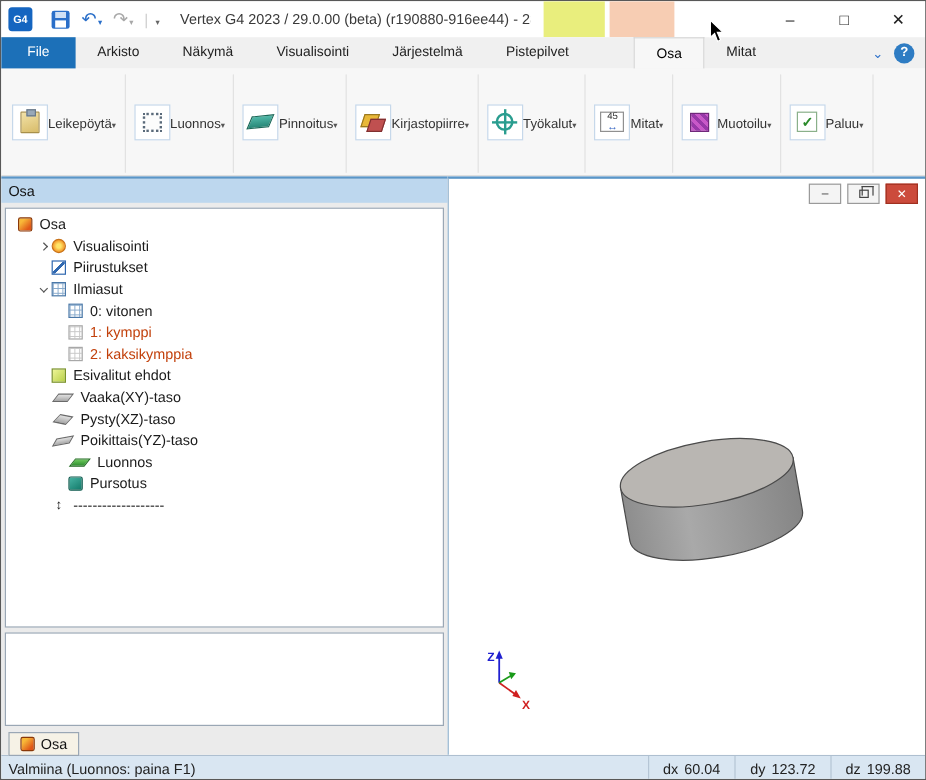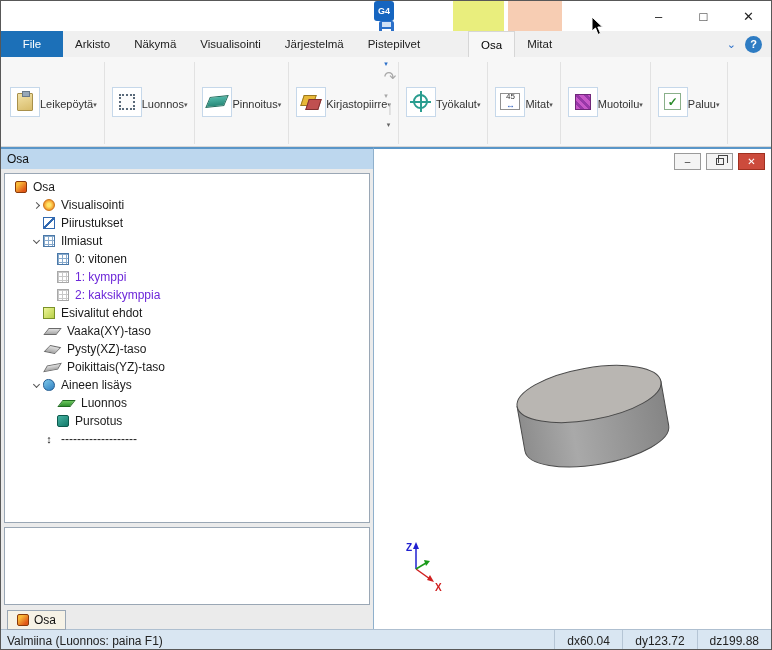--- a/index.html
+++ b/index.html
@@ -1,21 +1,21 @@
 <!DOCTYPE html>
 <html><head>
 <meta charset="utf-8">
 <style>
   * { margin:0; padding:0; box-sizing:border-box; }
   html,body { background:#9a9a9a; }
   body { font-family:"Liberation Sans", sans-serif; }
   .window { position:relative; width:772px; height:650px; background:#fff; border:1px solid #585858; overflow:hidden; }
 
   
-  .titlebar { position:relative; height:30px; background:#fff; display:flex; align-items:center;flex-direction:column; }
+  .titlebar { position:relative; height:30px; background:#fff; display:flex; align-items:center; }
   .appicon { width:20px; height:20px; background:#1565c0; color:#fff; font-size:9px; font-weight:bold;
              display:flex; align-items:center; justify-content:center; border-radius:3px; margin:0 10px 0 6px; flex:none; }
   .save-icon { width:15px; height:15px; background:#2a6fc9; border-radius:2px; position:relative; margin:0 6px; flex:none; }
   .save-icon::before { content:""; position:absolute; left:3px; top:1px; width:9px; height:5px; background:#cfe0f5; }
   .save-icon::after  { content:""; position:absolute; left:3px; bottom:1px; width:9px; height:6px; background:#fff; }
   .undo { color:#2a6fc9; font-size:15px; margin-left:4px; }
   .redo { color:#a8a8a8; font-size:15px; margin-left:8px; }
   .mini-drop { font-size:7px; margin:6px 1px 0 1px; }
   .mini-drop.blue { color:#2a6fc9; }
   .mini-drop.gray { color:#a8a8a8; }
@@ -23,21 +23,21 @@
   .qsep { color:#d0d0d0; font-size:13px; margin-left:8px; }
   .wtitle { font-size:12px; color:#3a3a3a; margin-left:16px; white-space:nowrap; overflow:hidden; max-width:292px; }
   .hl-yellow { position:absolute; left:452px; top:0; width:51px; height:30px; background:#e9ee7d; }
   .hl-peach  { position:absolute; left:507px; top:0; width:54px; height:30px; background:#f7cdb3; }
   .winbtns { position:absolute; right:0; top:0; height:30px; display:flex; }
   .wbtn { width:45px; height:30px; display:flex; align-items:center; justify-content:center; font-size:13px; color:#222; }
   .cursor { position:absolute; left:590px; top:15px; z-index:50; }
 
   
   .tabrow { height:26px; background:#f0f0f0; display:flex; align-items:stretch; position:relative; }
-  .tab { padding:0 12px; display:flex; align-items:center; font-size:11.5px; color:#222; }
+  .tab { padding:0 18px; display:flex; align-items:center; font-size:11.5px; color:#222; }
   .tab-file { width:62px; background:#1c70b8; color:#fff; justify-content:center; padding:0; }
   .tab.active { background:#f7f7f7; border:1px solid #d6d6d6; border-bottom:none; margin-left:36px; color:#000; }
   .tabrow-right { margin-left:auto; display:flex; align-items:center; gap:9px; padding-right:9px; }
   .collapse-chev { color:#2a6fc9; font-size:11px; }
   .help { width:17px; height:17px; border-radius:50%; background:#2e7cc3; color:#fff; font-size:11px; font-weight:bold;
           display:flex; align-items:center; justify-content:center; }
 
   
   .ribbon { height:90px; background:#f7f7f7; border-bottom:1px solid #d8d8d8; display:flex; align-items:stretch; padding:5px 2px 2px 2px; }
   .rbtn { display:flex; flex-direction:row; align-items:center; padding:3px 7px 2px; border-right:1px solid #e2e2e2; }
@@ -76,21 +76,21 @@
 
   .trow { display:flex; align-items:center; height:18px; font-size:12px; color:#1a1a1a; }
   .lvl0 { padding-left:10px; }
   .lvl1 { padding-left:24px; }
   .lvl2 { padding-left:52px; }
   .exp { width:14px; display:flex; justify-content:center; align-items:center; flex:none; }
   .chev { display:inline-block; width:5px; height:5px; border-right:1.5px solid #555; border-bottom:1.5px solid #555; }
   .chev.right { transform:rotate(-45deg); }
   .chev.down  { transform:rotate(45deg); margin-top:-2px; }
   .tlabel { white-space:nowrap; }
-  .tlabel.dim { color:#6d28d9; }
+  .tlabel.dim { color:#c2410c; }
 
   .ti { width:12px; height:12px; margin-right:6px; flex:none; }
   .ti-part { background:linear-gradient(135deg,#f8b838 25%,#e05818 80%); border:1px solid #8a3808; border-radius:2px; }
   .ti-vis  { background:radial-gradient(circle at 50% 50%,#ffe468 25%,#f29022 75%); border:1px solid #c8731a; border-radius:50%; }
   .ti-draw { background-color:#fff; border:1px solid #3068b0;
              background-image:linear-gradient(135deg, transparent 40%, #3068b0 40%, #3068b0 58%, transparent 58%); }
   .ti-grid { background-color:#fff; border:1px solid #4a78a8;
              background-image:linear-gradient(#88aacc 1px, transparent 1px), linear-gradient(90deg,#88aacc 1px, transparent 1px);
              background-size:4px 4px; }
   .ti-grid.gray { border-color:#a8a8a8;
@@ -112,21 +112,21 @@
   .vpbtn { width:27px; height:17px; display:flex; align-items:center; justify-content:center; font-size:10px;
            background:#f4f4f4; border:1px solid #9a9a9a; color:#333; }
   .vpbtn.close { background:#cc4b3c; border-color:#a03020; color:#fff; }
   .vp-restore-glyph { position:relative; width:8px; height:7px; border:1px solid #444; background:#f4f4f4; }
   .vp-restore-glyph::before { content:""; position:absolute; left:1px; top:-4px; width:8px; height:7px; border:1px solid #444; border-bottom:none; }
   .scene { position:absolute; left:0; top:0; }
 
   
   .statusbar { height:22px; background:#d9e6f2; border-top:1px solid #aebfd0; display:flex; align-items:center; font-size:12px; color:#222; }
   .sb-msg { padding-left:6px; flex:1; }
-  .sb-field { display:flex; padding:0 12px; border-left:1px solid #b5c5d5; height:100%; align-items:center; min-width:68px; }
+  .sb-field { display:flex; gap:5px; padding:0 12px; border-left:1px solid #b5c5d5; height:100%; align-items:center; min-width:68px; }
 </style>
 </head>
 <body>
 
 <div class="window">
 
   <div class="titlebar">
     <div class="appicon">G4</div>
     <div class="save-icon"></div>
     <span class="undo">↶</span>
@@ -276,27 +276,20 @@
         </div>
         <div class="trow lvl1">
           <span class="exp"></span>
           <span class="ti ti-plane v2"></span>
           <span class="tlabel">Pysty(XZ)-taso</span>
         </div>
         <div class="trow lvl1">
           <span class="exp"></span>
           <span class="ti ti-plane v3"></span>
           <span class="tlabel">Poikittais(YZ)-taso</span>
-        </div>
-        <div class="trow lvl1">
-          <span class="exp">
-              <span class="chev down"></span>
-            </span>
-          <span class="ti ti-cloud"></span>
-          <span class="tlabel">Aineen lisäys</span>
         </div>
         <div class="trow lvl2">
           <span class="ti ti-sketchp"></span>
           <span class="tlabel">Luonnos</span>
         </div>
         <div class="trow lvl2">
           <span class="ti ti-extrude"></span>
           <span class="tlabel">Pursotus</span>
         </div>
         <div class="trow lvl1">

